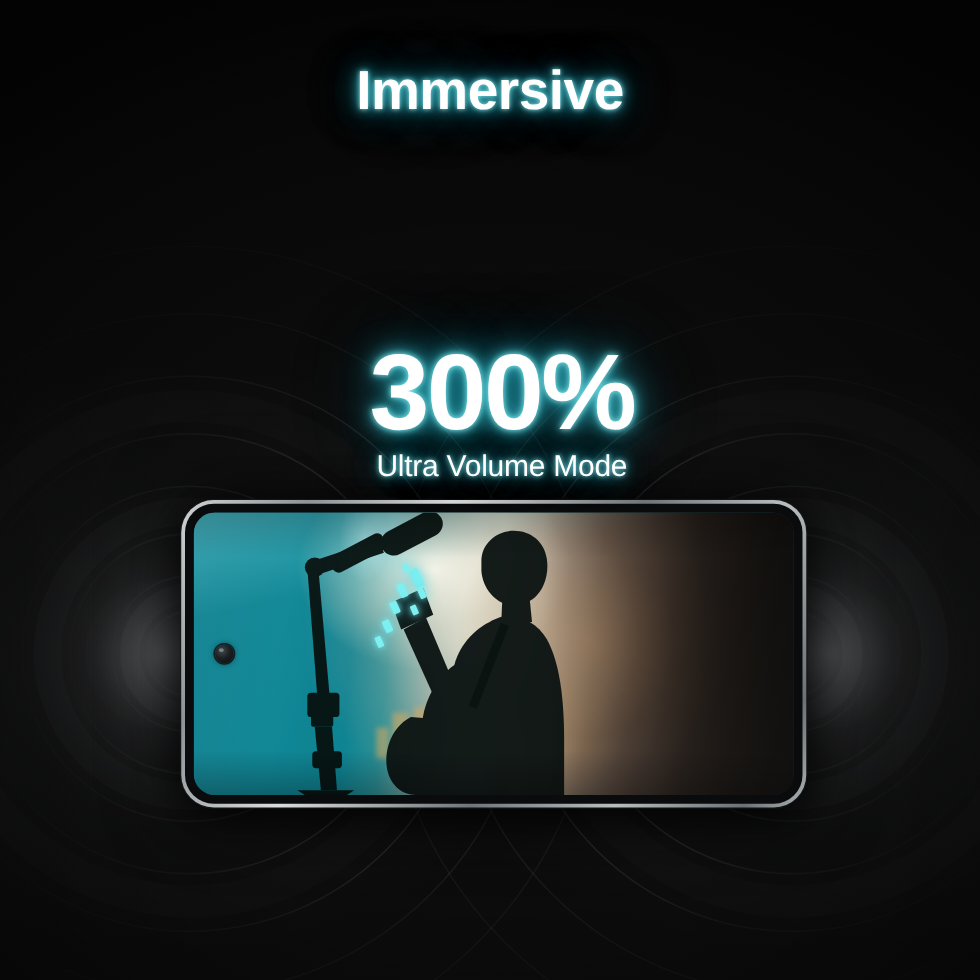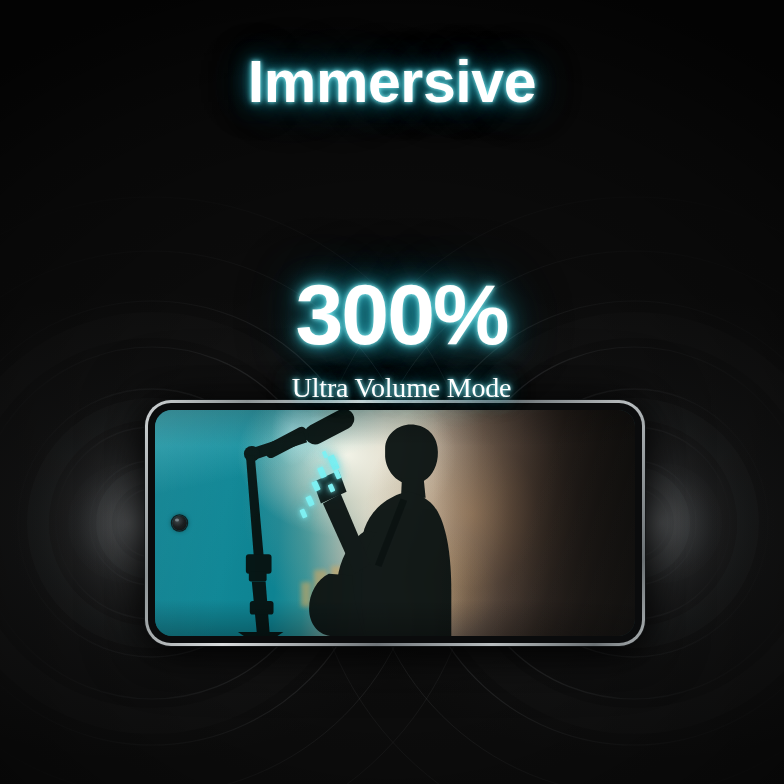--- a/index.html
+++ b/index.html
@@ -55,21 +55,21 @@
   }
 
   
   .headline {
     position: absolute;
     left: 0;
     right: 0;
     top: 46px;
     text-align: center;
     color: #ffffff;
-    font-size: 59px;
+    font-size: 44px;
     font-weight: bold;
     line-height: 1.24;
     letter-spacing: -0.4px;
     text-shadow:
       0 0 4px rgba(140,240,245,0.95),
       0 0 10px rgba(60,200,215,0.85),
       0 0 20px rgba(30,165,185,0.70),
       0 0 36px rgba(20,130,150,0.50),
       0 0 60px rgba(15,110,130,0.32);
     z-index: 30;
@@ -95,31 +95,30 @@
     letter-spacing: -2px;
     text-shadow:
       0 0 5px rgba(150,245,250,0.95),
       0 0 13px rgba(60,205,220,0.88),
       0 0 26px rgba(28,170,190,0.72),
       0 0 46px rgba(18,135,155,0.52),
       0 0 72px rgba(12,110,130,0.34);
   }
   .stat-caption {
     display: block;
-    margin-top: 16px;
+    margin-top: 4px;
     color: #ffffff;
-    font-size: 28px;
+    font-size: 24px;
     font-weight: normal;
     letter-spacing: -0.2px;
     text-shadow:
       0 0 4px rgba(145,240,248,0.92),
       0 0 10px rgba(55,200,215,0.80),
       0 0 20px rgba(25,160,180,0.62),
       0 0 34px rgba(16,125,145,0.42);
-    font-family: Liberation Serif, serif;
   }
 
   
   .phone {
     position: absolute;
     left: 145px;
     top: 400px;
     width: 500px;
     height: 246px;
     border-radius: 26px;

